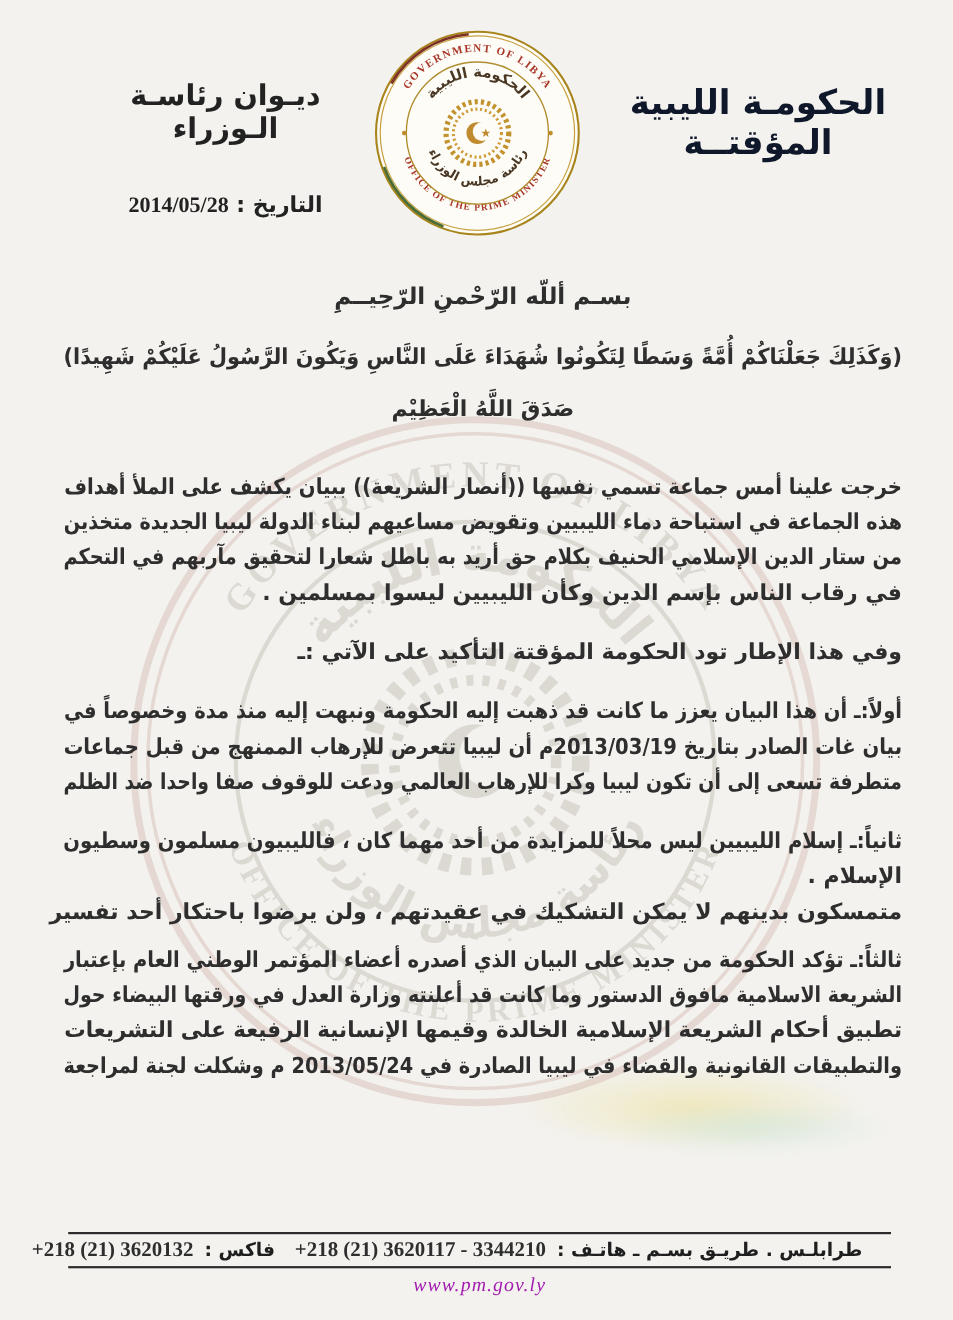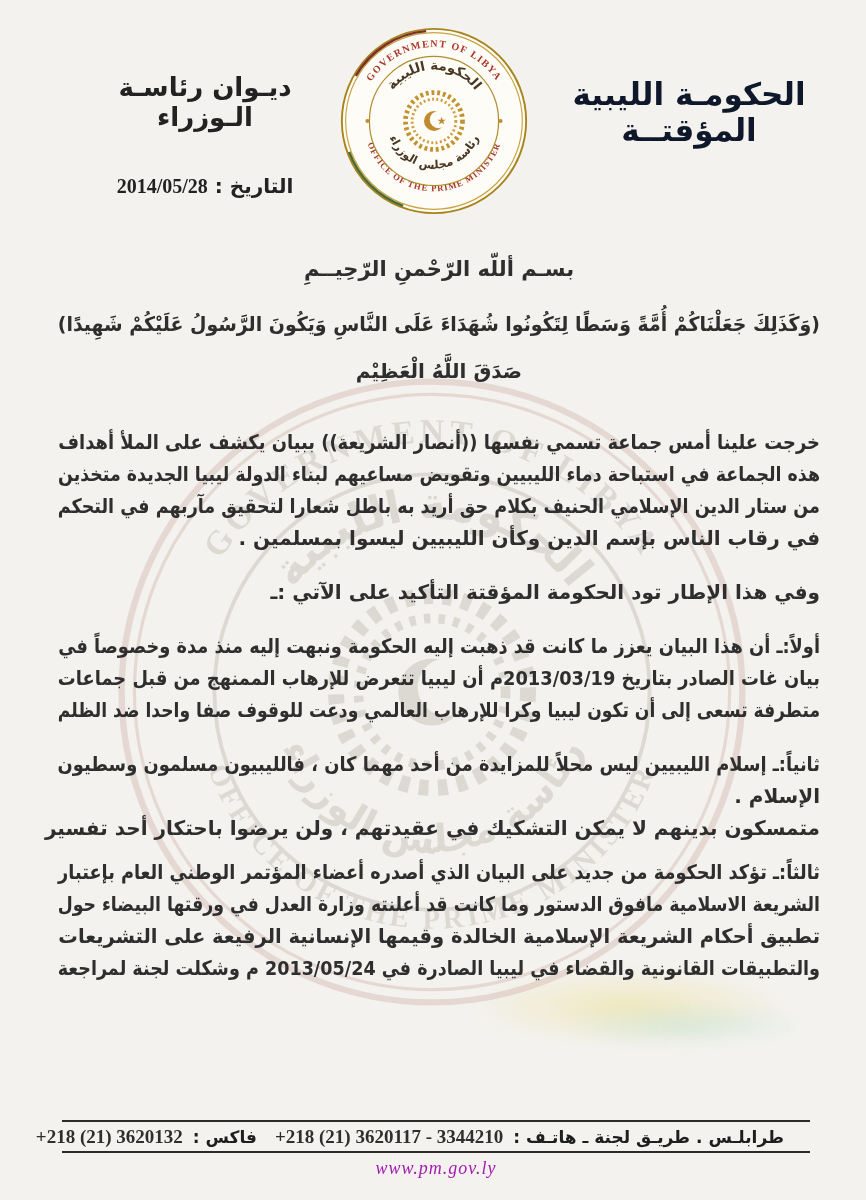--- a/index.html
+++ b/index.html
@@ -159,20 +159,20 @@
     <div class="line jl fit" style="transform-origin: 100% 50%; transform: scaleX(0.886047);">ثالثاً:ـ  تؤكد الحكومة من جديد على البيان الذي أصدره أعضاء المؤتمر الوطني العام بإعتبار</div>
     <div class="line jl fit" style="transform-origin: 100% 50%; transform: scaleX(0.864926);">الشريعة الاسلامية مافوق الدستور وما كانت قد أعلنته وزارة العدل في ورقتها البيضاء حول</div>
     <div class="line jl fit" style="transform-origin: 100% 50%; transform: scaleX(0.974425);">تطبيق أحكام الشريعة الإسلامية الخالدة وقيمها الإنسانية الرفيعة على التشريعات</div>
     <div class="line jl fit" style="transform-origin: 100% 50%; transform: scaleX(0.878893);">والتطبيقات القانونية والقضاء في ليبيا الصادرة في 2013/05/24 م وشكلت لجنة لمراجعة</div>
   </div>
 </div>
 
 <div class="footer">
   <div class="rule"></div>
   <div class="contact">
-    <span class="lbl">طرابلـس . طريـق لجنة ـ هاتـف :</span>
+    <span class="lbl">طرابلـس . طريـق بسـم ـ هاتـف :</span>
     <span class="num phone" dir="ltr">+218 (21) 3620117 - 3344210</span>
     <span class="lbl">فاكس :</span>
     <span class="num" dir="ltr">+218 (21) 3620132</span>
   </div>
   <div class="rule"></div>
   <div class="website">www.pm.gov.ly</div>
 </div>
 
 </body></html>

